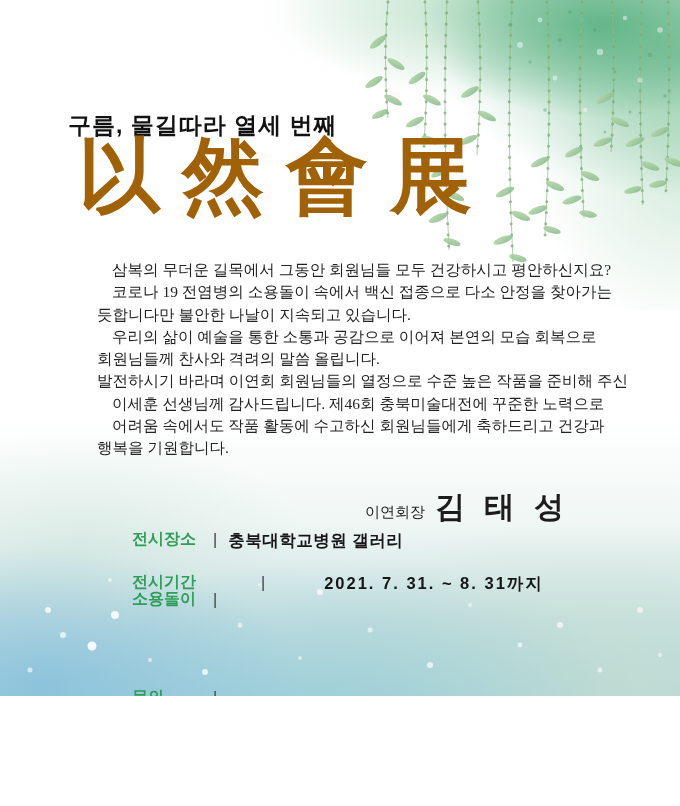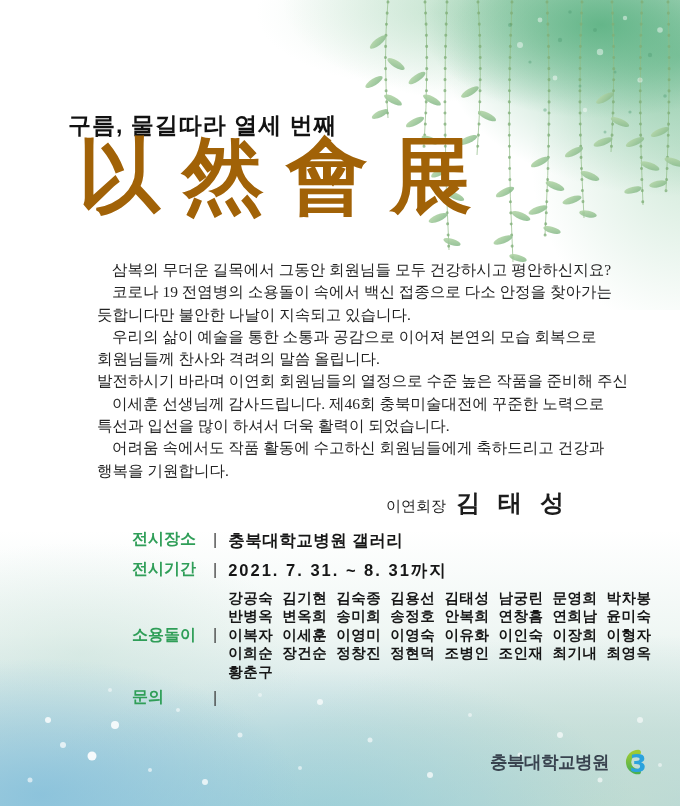--- a/index.html
+++ b/index.html
@@ -1,18 +1,18 @@
 <!DOCTYPE html>
 <html style="--green: #2f9e58;"><head>
 <meta charset="utf-8">
 <style>
   html,body{margin:0;padding:0;}
   body{width:680px;height:806px;position:relative;overflow:hidden;background:#ffffff;
        font-family:"Liberation Sans",sans-serif;}
-  .poster{position:absolute;inset:0;width:680px;height:806px;background:#ffffff;overflow:hidden;}
+  .poster{position:absolute;inset:0;width:680px;height:696px;background:#ffffff;overflow:hidden;}
 
   
   .wash-top{position:absolute;top:0;right:0;width:440px;height:310px;pointer-events:none;
     background:
       radial-gradient(ellipse 250px 130px at 82% 8%, rgba(88,176,128,.85), rgba(88,176,128,0) 72%),
       radial-gradient(ellipse 320px 190px at 100% 18%, rgba(108,186,142,.75), rgba(108,186,142,0) 74%),
       radial-gradient(ellipse 330px 150px at 62% 0%, rgba(150,206,170,.55), rgba(150,206,170,0) 70%),
       radial-gradient(ellipse 210px 230px at 102% 52%, rgba(168,214,184,.5), rgba(168,214,184,0) 75%),
       radial-gradient(ellipse 260px 110px at 45% 4%, rgba(190,224,200,.35), rgba(190,224,200,0) 70%);
   }
@@ -39,30 +39,30 @@
   
   .letter{position:absolute;left:97px;top:259px;width:486px;
           font-family:"Liberation Serif","DejaVu Serif",serif;
           font-size:15.5px;line-height:22.3px;color:#232323;}
   .body-line{white-space:pre;}
   .body-line.indent{padding-left:15px;}
 
   .signature{position:absolute;left:0;top:487px;width:570px;text-align:right;
              font-family:"Liberation Serif","DejaVu Serif",serif;color:#1c1c1c;}
   .sig-role{font-size:15px;margin-right:10px;text-align:right;}
-  .sig-name{font-size:24px;font-weight:600;letter-spacing:6px;}
+  .sig-name{font-size:30px;font-weight:600;letter-spacing:6px;}
 
   
   .row{position:absolute;left:132px;display:flex;align-items:center;}
   .row .label{width:72px;flex:0 0 72px;color:var(--green);font-weight:800;font-size:16px;
               text-align:justify;text-align-last:justify;}
   .row .sep{margin:0 11px 0 9px;color:#3c3c3c;font-weight:400;font-size:16px;line-height:20px;}
   .row .value{font-weight:800;font-size:16.5px;color:#161616;letter-spacing:.5px;line-height:20px;}
   .row-venue{top:529px;}
-  .row-period{top:559px;}
+  .row-period{top:572px;gap:48px;}
   .row-artists{top:589px;}
   .row-contact{top:687px;}
   .row-period .value{letter-spacing:2px;}
   .artists-list .artist-row{white-space:pre;font-weight:800;font-size:14.5px;color:#161616;
                             line-height:18.4px;letter-spacing:.5px;}
   .row-contact .value{letter-spacing:1.5px;}
 
   
   .footer{position:absolute;right:32px;top:747px;display:flex;align-items:center;gap:9px;}
   .hospital-name{font-weight:800;font-size:17.5px;color:#39434f;letter-spacing:-.5px;}
@@ -201,21 +201,20 @@
   <div class="main-title">以然會展</div>
 
   <div class="letter">
       <div class="body-line indent">삼복의 무더운 길목에서 그동안 회원님들 모두 건강하시고 평안하신지요?</div>
       <div class="body-line indent">코로나 19 전염병의 소용돌이 속에서 백신 접종으로 다소 안정을 찾아가는</div>
       <div class="body-line">듯합니다만 불안한 나날이 지속되고 있습니다.</div>
       <div class="body-line indent">우리의 삶이 예술을 통한 소통과 공감으로 이어져 본연의 모습 회복으로</div>
       <div class="body-line">회원님들께 찬사와 격려의 말씀 올립니다.</div>
       <div class="body-line">발전하시기 바라며 이연회 회원님들의 열정으로 수준 높은 작품을 준비해 주신</div>
       <div class="body-line indent">이세훈 선생님께 감사드립니다. 제46회 충북미술대전에 꾸준한 노력으로</div>
-      <div class="body-line">특선과 입선을 많이 하셔서 더욱 활력이 되었습니다.</div>
       <div class="body-line indent">어려움 속에서도 작품 활동에 수고하신 회원님들에게 축하드리고 건강과</div>
       <div class="body-line">행복을 기원합니다.</div>
     </div>
 
   <div class="signature">
     <span class="sig-role">이연회장</span><span class="sig-name">김 태 성</span>
   </div>
 
   <div class="row row-venue">
     <span class="label">전시장소</span>
@@ -225,27 +224,20 @@
 
   <div class="row row-period">
     <span class="label">전시기간</span>
     <span class="sep">|</span>
     <span class="value">2021. 7. 31. ~ 8. 31까지</span>
   </div>
 
   <div class="row row-artists">
     <span class="label">소용돌이</span>
     <span class="sep">|</span>
-    <span class="value artists-list">
-        <div class="artist-row">강공숙  김기현  김숙종  김용선  김태성  남궁린  문영희  박차봉</div>
-        <div class="artist-row">반병옥  변옥희  송미희  송정호  안복희  연창흠  연희남  윤미숙</div>
-        <div class="artist-row">이복자  이세훈  이영미  이영숙  이유화  이인숙  이장희  이형자</div>
-        <div class="artist-row">이희순  장건순  정창진  정현덕  조병인  조인재  최기내  최영옥</div>
-        <div class="artist-row">황춘구</div>
-      </span>
   </div>
 
   <div class="row row-contact">
     <span class="label">문의</span>
     <span class="sep">|</span>
   </div>
 
   <div class="footer">
     <span class="hospital-name">충북대학교병원</span>
     <svg width="30" height="30" viewBox="0 0 34 34">

